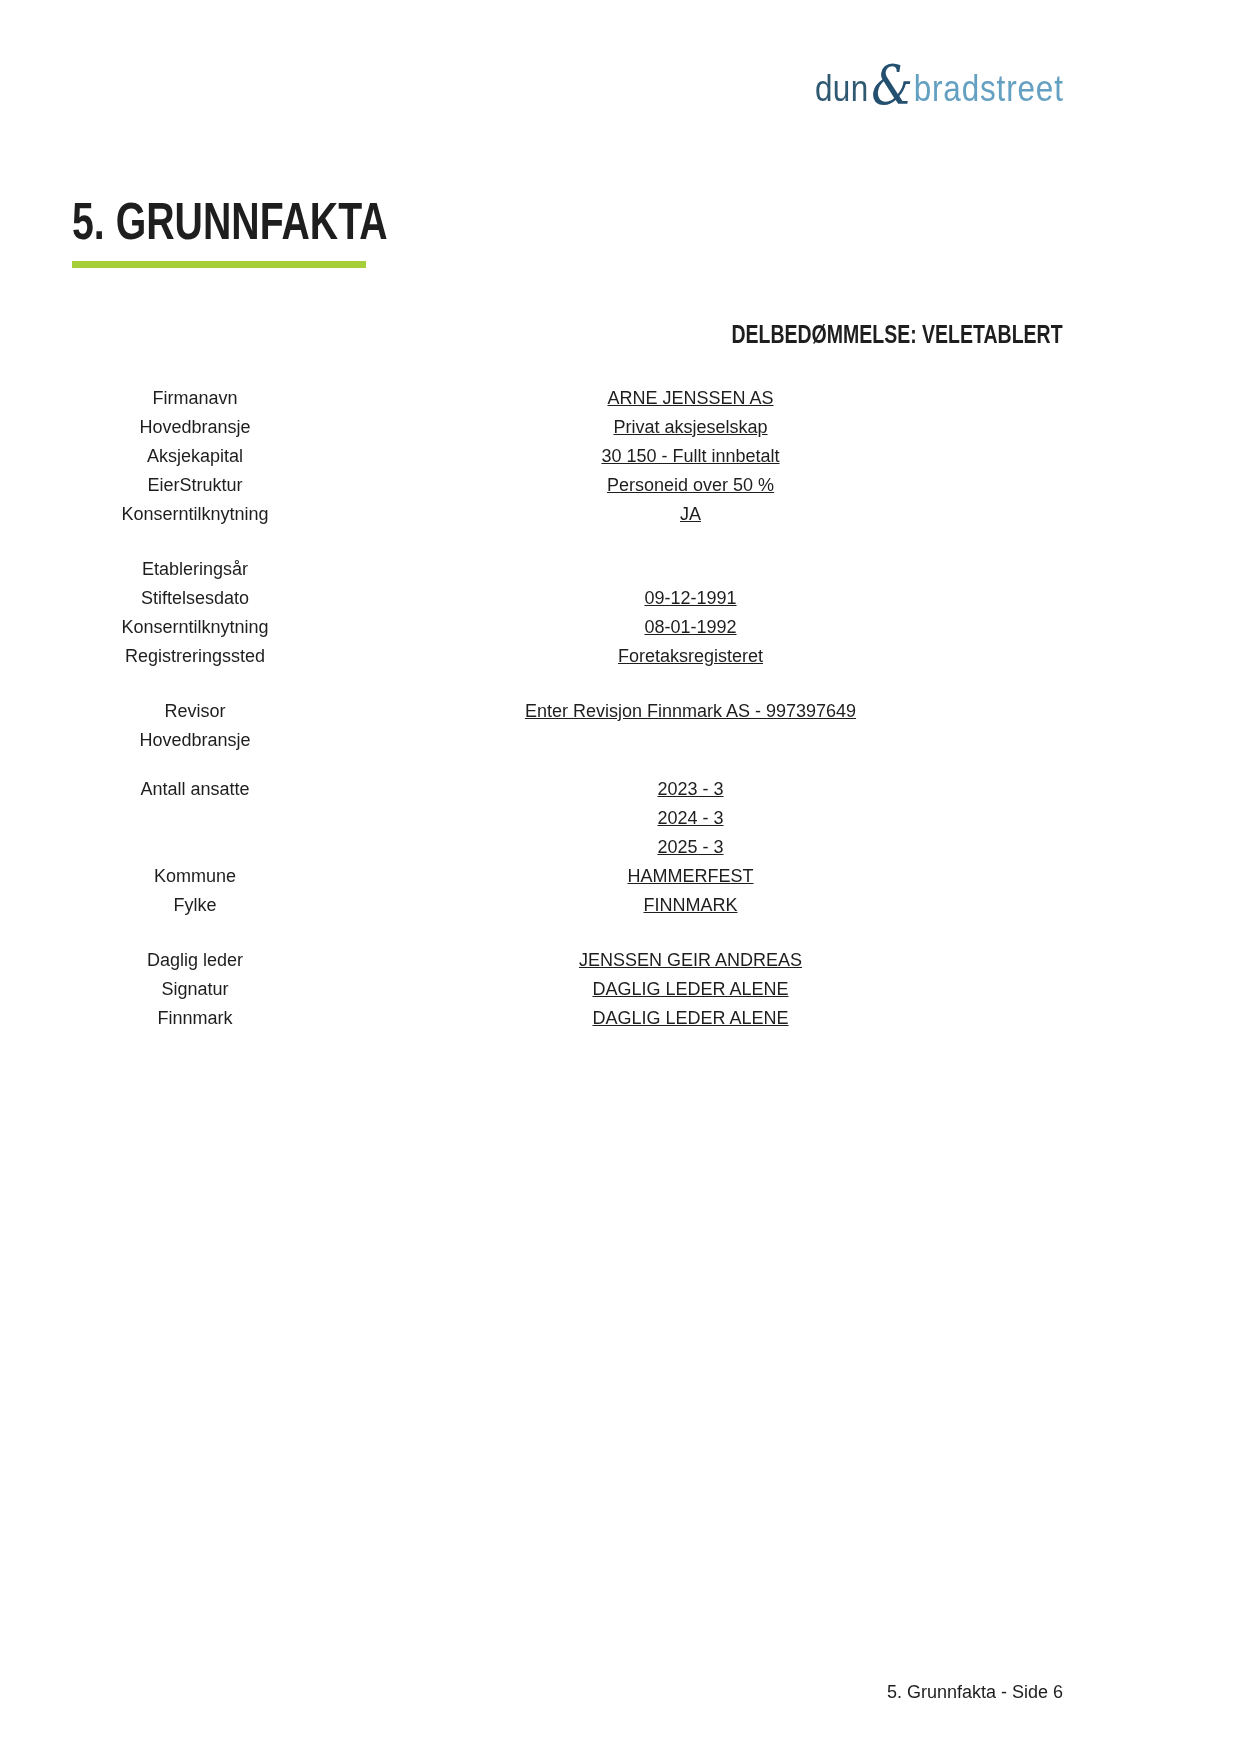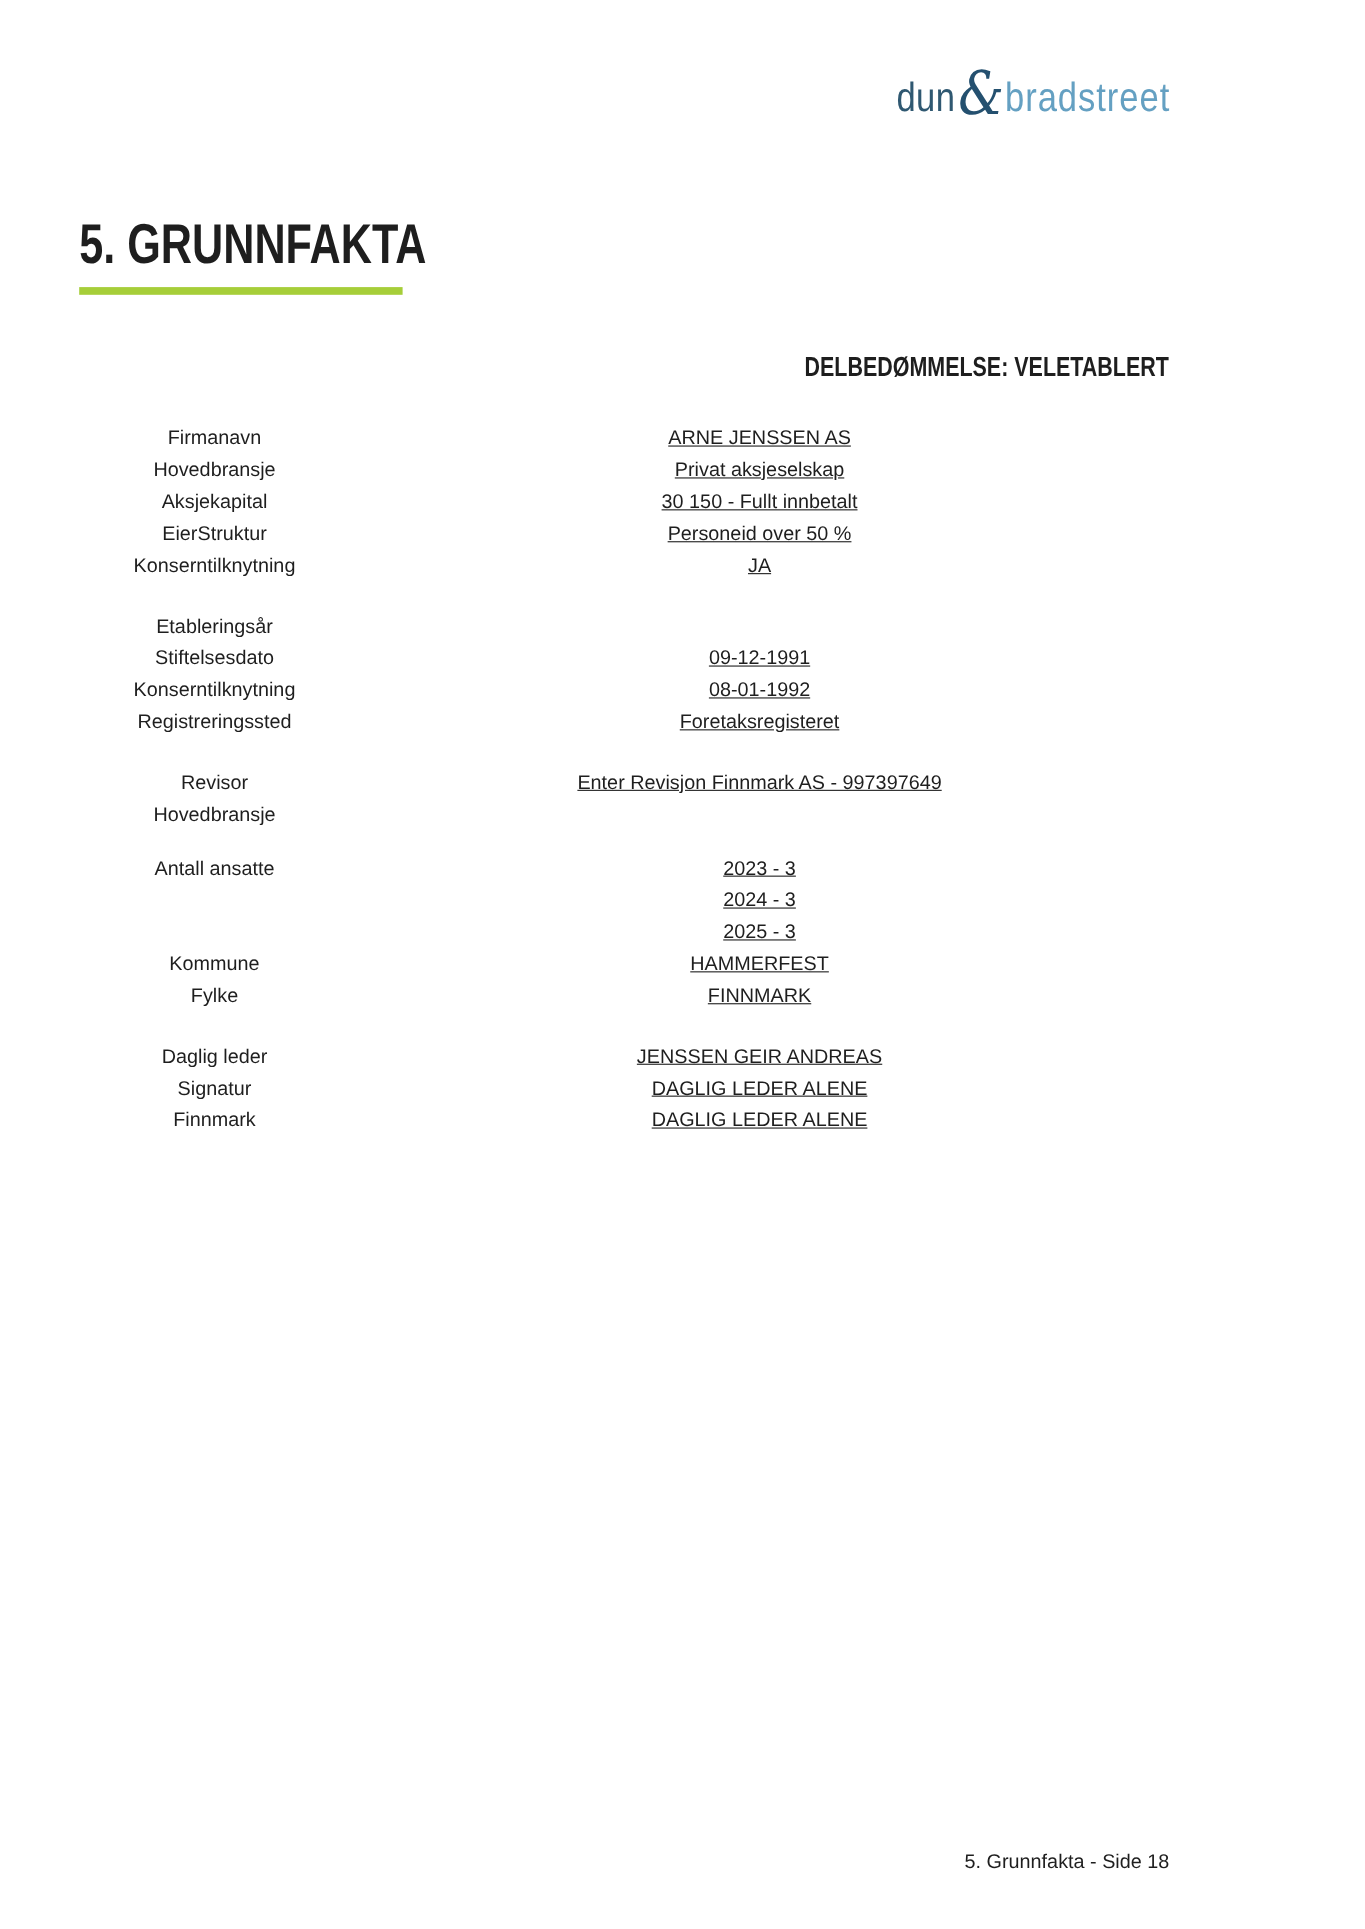--- a/index.html
+++ b/index.html
@@ -201,15 +201,15 @@
         </div>
         <div class="fact-row">
           <div class="fact-label">Finnmark</div>
           <div class="fact-values">
             <div class="fact-value-line">DAGLIG LEDER ALENE</div>
           </div>
         </div>
       </div>
     </main>
 
-  <div class="page-footer">5. Grunnfakta - Side 18</div>
+  <div class="page-footer">5. Grunnfakta - Side 6</div>
 
 </div>
 
 </body></html>

